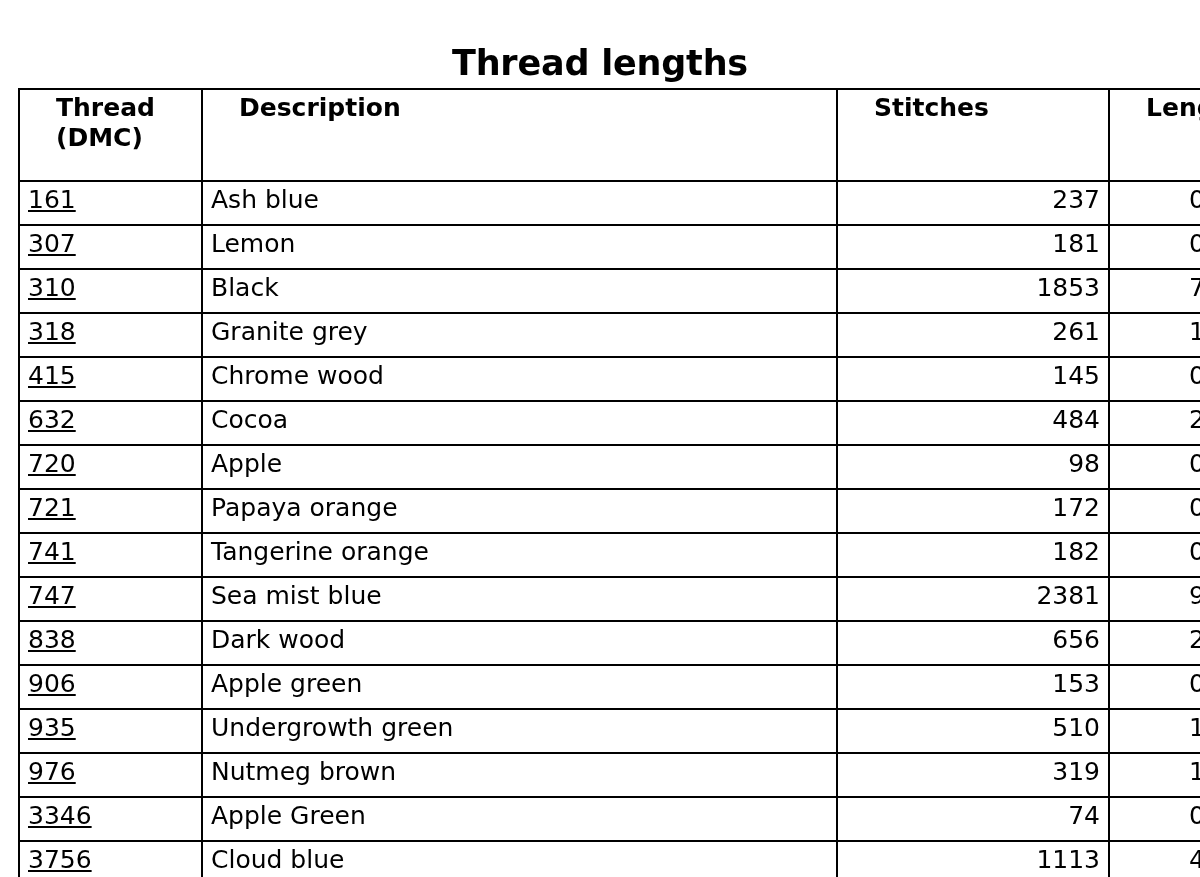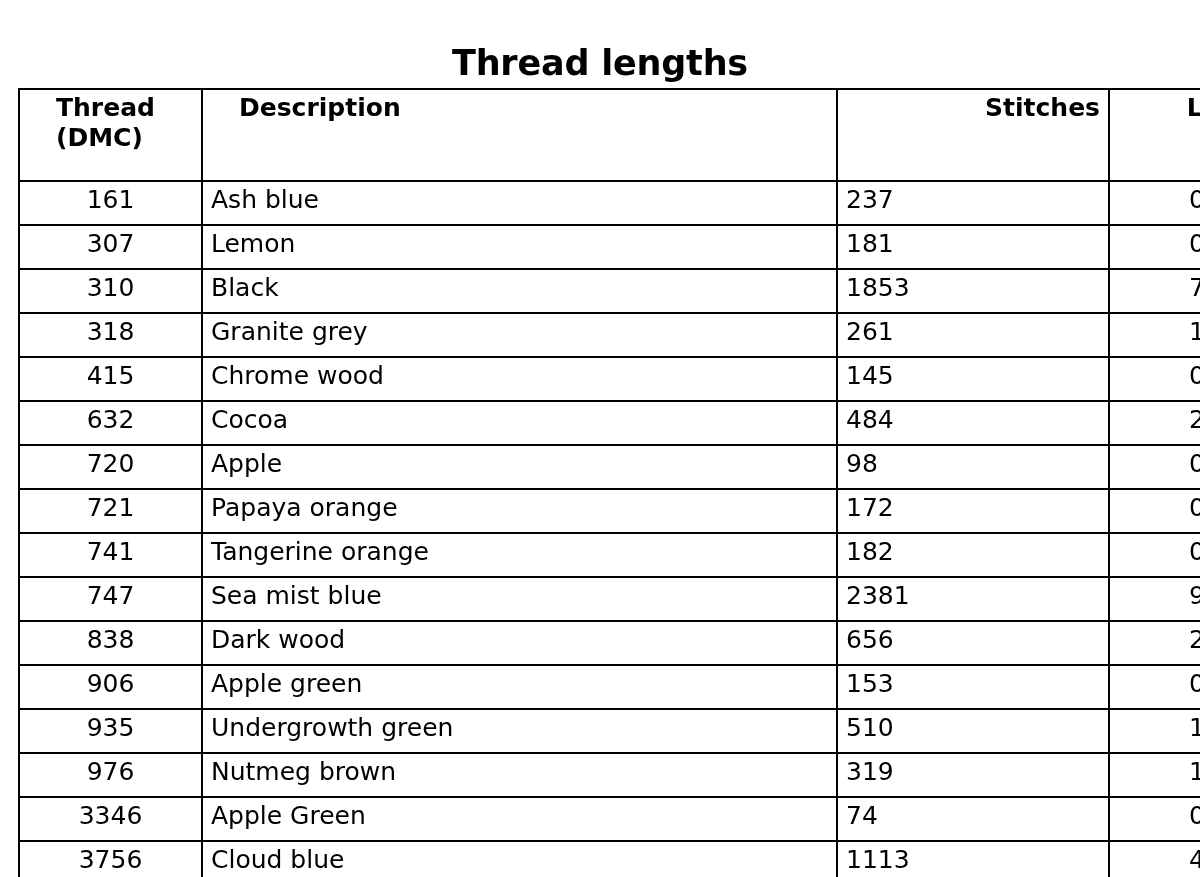--- a/index.html
+++ b/index.html
@@ -58,28 +58,29 @@
     white-space: nowrap;
   }
   table.thread-table thead th {
     font-weight: bold;
     text-align: left;
     height: 82px;
     vertical-align: top;
     padding-left: 36px;
   }
   table.thread-table thead th.num-head {
+    text-align: left;
+    margin-left: 40px;
+  }
+  table.thread-table tbody td.col-thread {
+    text-align: left;
+    text-decoration: underline;
+  }
+  table.thread-table tbody td.col-stitches {
     text-align: right;
-    margin-left: 40px;
-  }
-  table.thread-table tbody td.col-thread {
-    text-align: center;
-  }
-  table.thread-table tbody td.col-stitches {
-    text-align: left;
   }
   table.thread-table tbody td.col-length {
     text-align: center;
   }
   .hdr-line2 {
     display: block;
   }
 </style>
 </head>
 <body>

